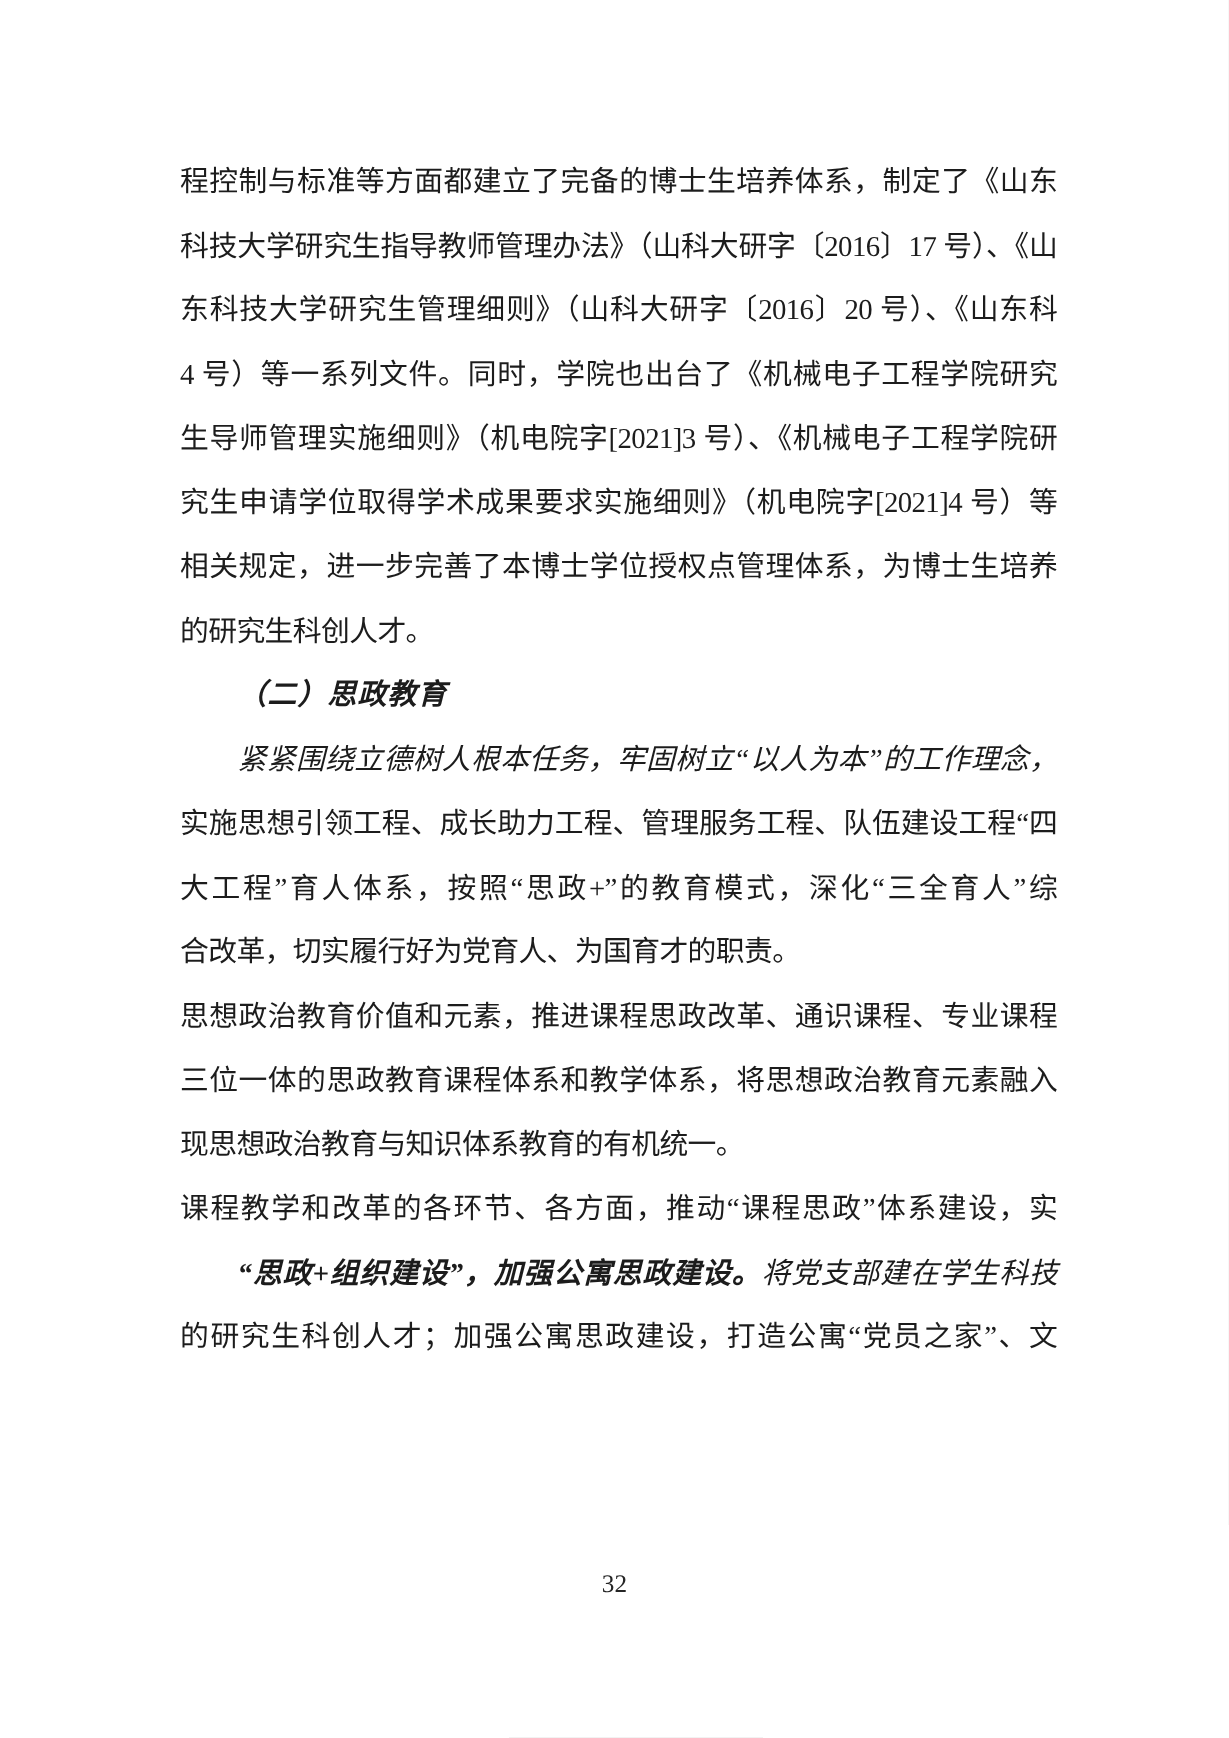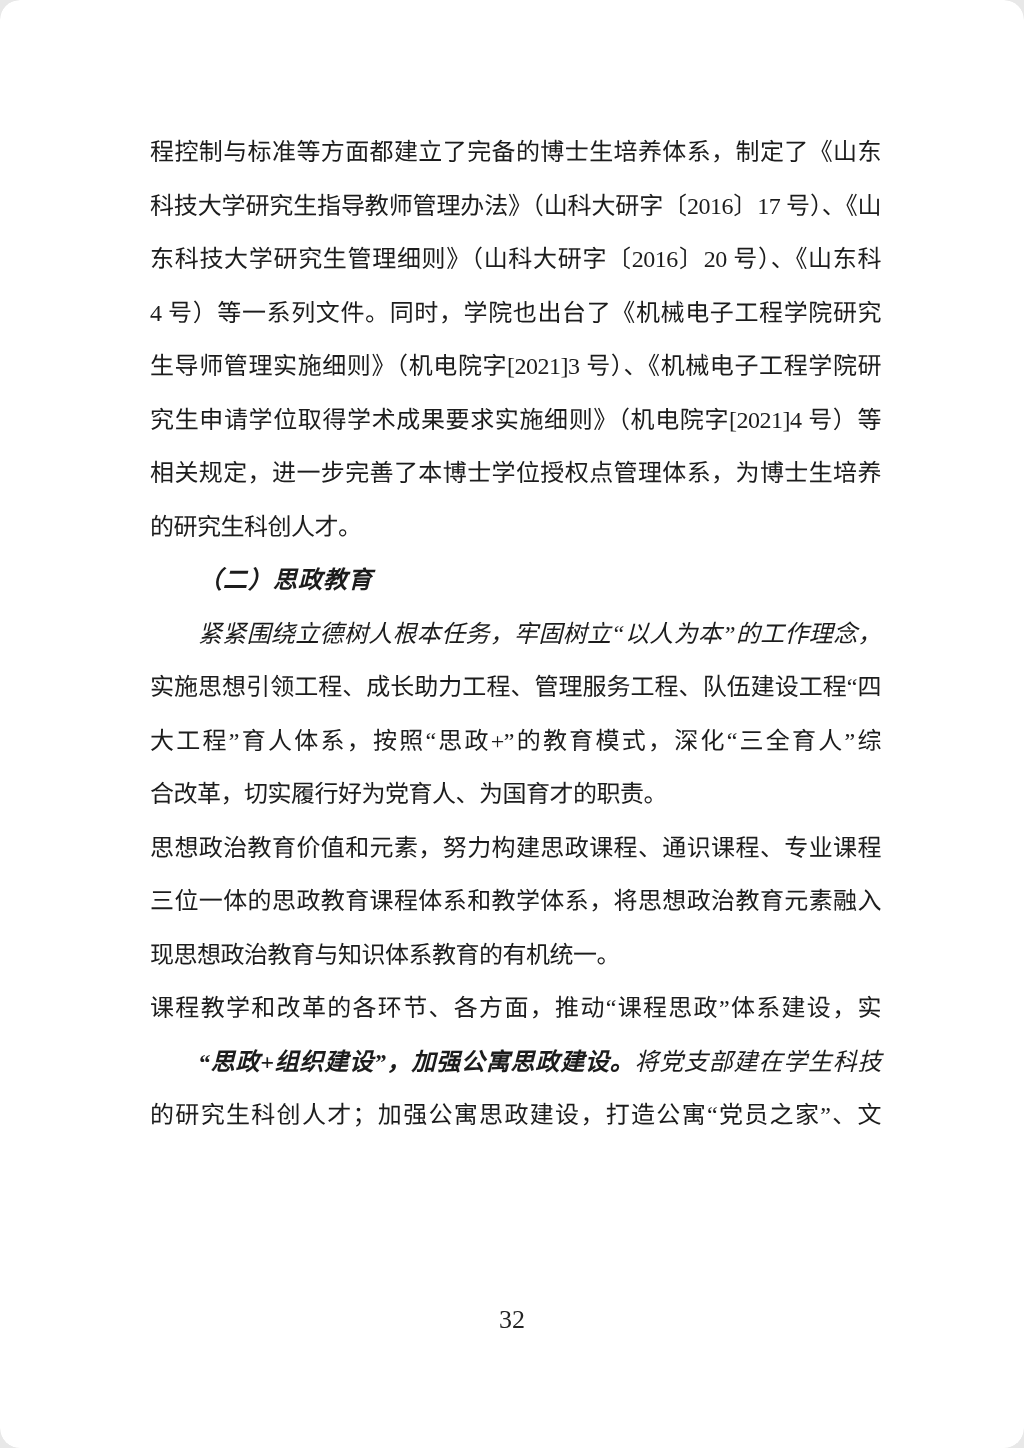--- a/index.html
+++ b/index.html
@@ -1,15 +1,15 @@
 <!DOCTYPE html>
 <html lang="zh-CN"><head>
 <meta charset="utf-8">
 <style>
-  * { margin: 0; padding: 0; box-sizing: border-box; border-radius: 20px; }
+  * { margin: 0; padding: 0; box-sizing: border-box; }
   html, body {
     background: #e8e8e8;
     font-family: "Liberation Serif", "DejaVu Serif", serif;
   }
   .page {
     position: relative;
     width: 1024px;
     height: 1448px;
     background: #ffffff;
     margin: 0 auto;
@@ -38,21 +38,21 @@
   }
   .indent { text-indent: 48px; font-style: italic; }
   .heading { font-weight: 700; letter-spacing: 1px; }
   .bold { font-weight: 700; }
   .page-number {
     position: absolute;
     top: 1306px;
     left: 0;
     width: 100%;
     text-align: center;
-    font-size: 26px;
+    font-size: 21px;
     line-height: 28px;
     color: #252525;
     font-family: "Liberation Serif", "DejaVu Serif", serif;
   }
 </style>
 </head>
 <body>
 
 <div class="page">
   <div class="content">
@@ -71,21 +71,21 @@
     <div class="line heading indent">（二）思政教育</div>
 
     <div>
       <div class="line just indent">紧紧围绕立德树人根本任务，牢固树立“以人为本”的工作理念，</div>
       <div class="line just">实施思想引领工程、成长助力工程、管理服务工程、队伍建设工程“四</div>
       <div class="line just">大工程”育人体系，按照“思政+”的教育模式，深化“三全育人”综</div>
       <div class="line">合改革，切实履行好为党育人、为国育才的职责。</div>
     </div>
 
     <div>
-      <div class="line just">思想政治教育价值和元素，努力构建思政课程、通识课程、专业课程</div>
+      <div class="line just">思想政治教育价值和元素，推进课程思政改革、通识课程、专业课程</div>
       <div class="line just">三位一体的思政教育课程体系和教学体系，将思想政治教育元素融入</div>
       <div class="line">现思想政治教育与知识体系教育的有机统一。</div>
       <div class="line just">课程教学和改革的各环节、各方面，推动“课程思政”体系建设，实</div>
     </div>
 
     <div>
       <div class="line just indent"><span class="bold">“思政+组织建设”，加强公寓思政建设。</span><span>将党支部建在学生科技</span></div>
       <div class="line just">的研究生科创人才；加强公寓思政建设，打造公寓“党员之家”、文</div>
     </div>
 

